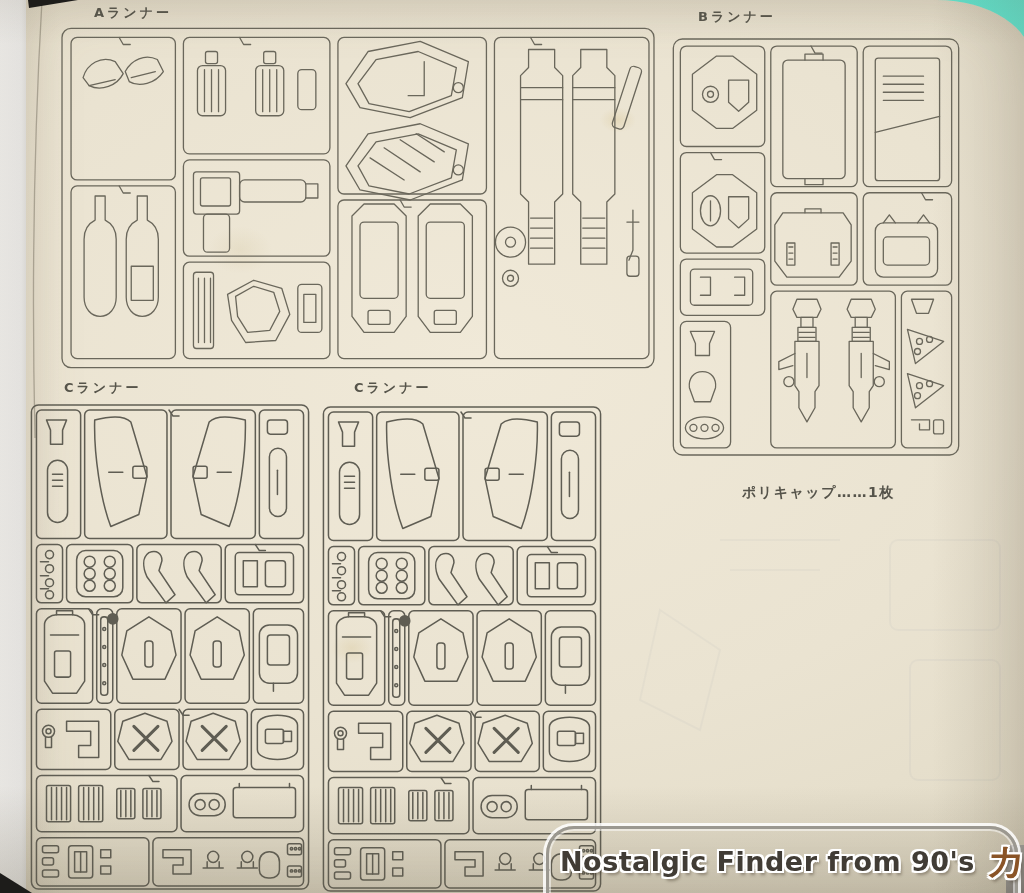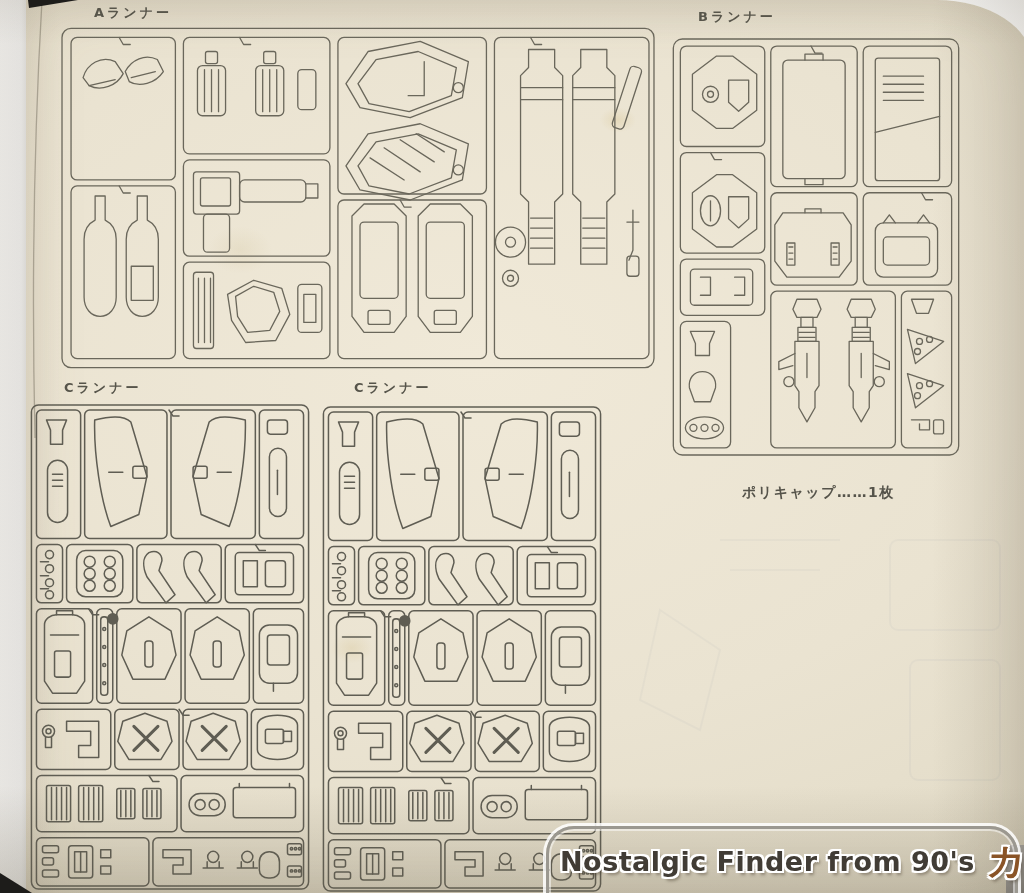--- a/index.html
+++ b/index.html
@@ -1,16 +1,16 @@
 <!DOCTYPE html>
 <html><head>
 <meta charset="utf-8">
 <style>
   html,body{margin:0;padding:0;background:#b8b5b0;font-family:"DejaVu Sans",sans-serif;}
-  .stage{position:relative;width:1024px;height:893px;overflow:hidden;background:#ffffff;}
+  .stage{position:relative;width:1024px;height:893px;overflow:hidden;background:#5eead4;}
   
   .backdrop-left{position:absolute;left:0;top:0;width:30px;height:100%;
     background:linear-gradient(to right,#f5f4f2 0%,#ecebe9 70%,#d8d6d2 100%);}
   
   .paper{position:absolute;left:26px;top:0;width:1006px;height:905px;
     border-top-right-radius:95px 62px;
     background:
       radial-gradient(26px 18px at 592px 120px, rgba(200,170,90,.20), transparent 70%),
       radial-gradient(30px 22px at 326px 648px, rgba(190,160,80,.16), transparent 70%),
       radial-gradient(46px 34px at 214px 250px, rgba(180,160,100,.12), transparent 70%),

